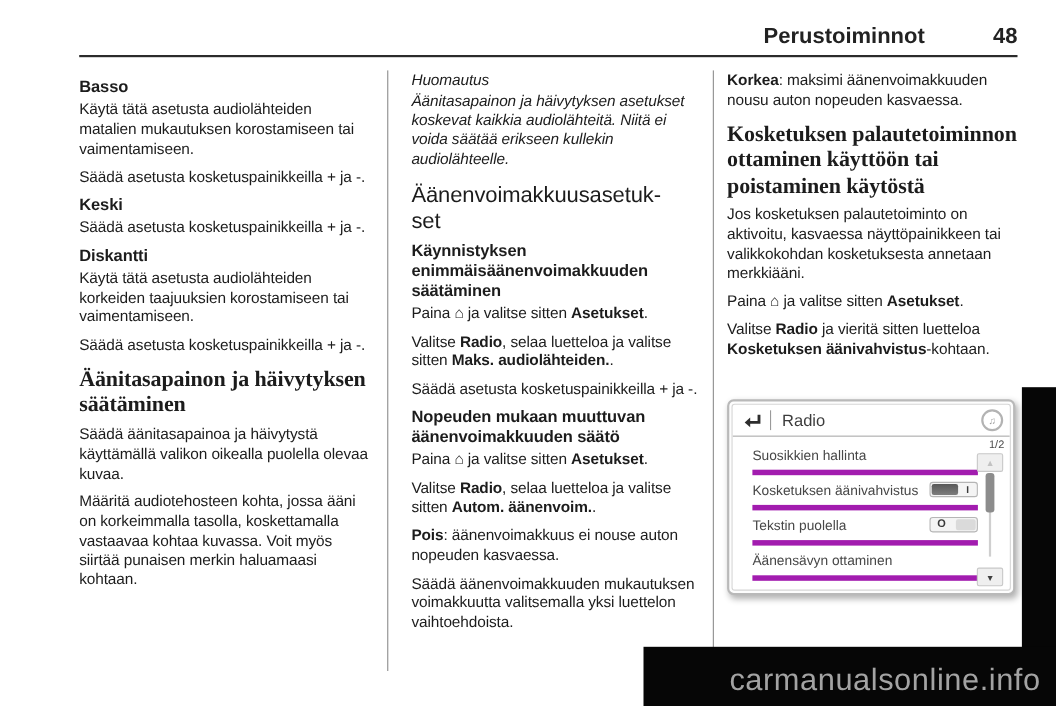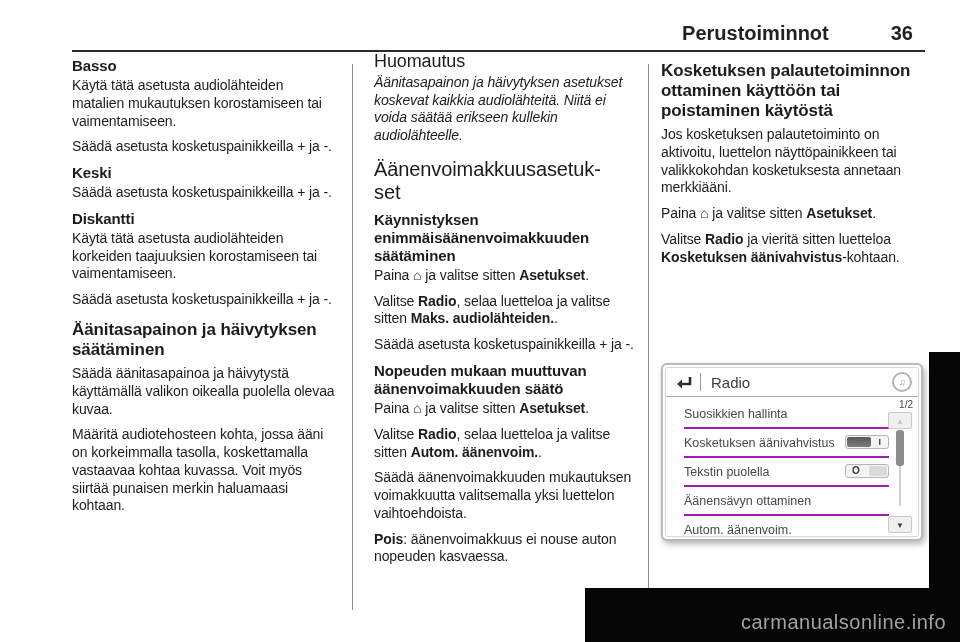--- a/index.html
+++ b/index.html
@@ -1,61 +1,61 @@
 <!DOCTYPE html>
 <html><head>
 <meta charset="utf-8">
 <style>
   html,body{margin:0;padding:0;}
   body{width:960px;height:642px;overflow:hidden;background:#fff;
        font-family:"Liberation Sans","DejaVu Sans",sans-serif;}
   .page{position:relative;width:960px;height:642px;background:#fff;}
 
   
-  .hdr{position:absolute;left:60px;top:22px;width:853px;display:flex;
+  .hdr{position:absolute;left:72px;top:22px;width:853px;display:flex;
        justify-content:flex-end;align-items:baseline;color:#222;}
   .hdr-title{font-size:20px;font-weight:bold;margin-right:62px;}
   .hdr-num{font-size:20px;font-weight:bold;}
   .rule{position:absolute;left:72px;top:50px;width:853px;height:2px;background:#2b2b2b;}
 
   
   .vdiv{position:absolute;top:64px;width:1px;height:546px;background:#8d8d8d;}
   .vdiv1{left:352px;}
   .vdiv2{left:648px;}
 
   
-  .cols{position:absolute;left:72px;top:50px;width:853px;display:flex;}
+  .cols{position:absolute;left:72px;top:64px;width:853px;display:flex;}
   .col{width:265px;color:#1c1c1c;}
   .c2{margin-left:38px;}
   .c3{margin-left:23px;}
   .blk{letter-spacing:-0.1px;}
   .p{font-size:14px;line-height:1.27;margin:0 0 8px 0;}
   .h3{font-size:15px;font-weight:bold;margin:7px 0 2px 0;line-height:1.2;}
-  .h2{font-size:17px;font-weight:bold;margin:11px 0 5px 0;line-height:1.18;}
+  .h2{font-size:20px;font-weight:bold;margin:11px 0 5px 0;line-height:1.18;font-family:Liberation Serif, serif;}
   .h1{font-size:20px;font-weight:normal;margin:13px 0 7px 0;line-height:1.15;
       max-width:245px;hyphens:manual;}
-  .note-h{font-size:18px;margin:0 0 1px 0;line-height:1.27;}
+  .note-h{font-size:14px;font-style:italic;margin:0 0 1px 0;line-height:1.27;}
   .note-p{font-size:14px;font-style:italic;line-height:1.27;margin:0 0 8px 0;}
 
   
   .card{position:absolute;left:661px;top:363px;width:262px;height:178px;
         border:2px solid #b9b9b9;border-radius:6px;background:#fdfdfd;padding:2px;
         box-shadow:2px 3px 6px rgba(0,0,0,0.30);box-sizing:border-box;}
   .card-inner{width:100%;height:100%;background:#fff;border:1px solid #d6d6d6;
         border-radius:3px;box-sizing:border-box;position:relative;overflow:hidden;}
   .chead{height:28px;border-bottom:1px solid #ababab;display:flex;align-items:center;position:relative;}
   .back{margin-left:8px;display:inline-flex;align-items:center;}
   .hsep{width:1px;height:18px;background:#9a9a9a;margin-left:8px;}
   .ctitle{font-size:15px;color:#3c3c3c;margin-left:10px;}
   .music{position:absolute;right:6px;top:4px;width:16px;height:16px;border:2px solid #b3b3b3;
         border-radius:50%;color:#9a9a9a;font-size:9px;line-height:16px;text-align:center;}
   .cbody{position:relative;height:141px;}
   .rows{position:absolute;left:18px;top:3px;width:205px;}
   .row{position:relative;height:27px;display:flex;align-items:center;
-       border-bottom:2px solid #a21caf;font-size:12.5px;color:#474747;}
+       border-bottom:5px solid #a21caf;font-size:12.5px;color:#474747;}
   .row.last{border-bottom:none;}
   .tog{position:absolute;right:0;top:6px;width:44px;height:14px;border:1px solid #b5b5b5;
        border-radius:3px;background:#f4f4f4;box-sizing:border-box;}
   .tog .knob{position:absolute;left:1px;top:1px;width:24px;height:10px;border-radius:2px;
        background:linear-gradient(#585858,#7d7d7d);}
   .tog .tlabel-on{position:absolute;right:7px;top:0;font-size:9px;font-weight:bold;color:#3a3a3a;line-height:12px;}
   .tog .tlabel-off{position:absolute;left:6px;top:0;font-size:10px;font-weight:bold;color:#3a3a3a;line-height:12px;}
   .tog .knob2{position:absolute;right:1px;top:1px;width:18px;height:10px;border-radius:2px;background:#dadada;}
   .scroll{position:absolute;right:5px;top:0;width:26px;height:140px;text-align:center;}
   .pgind{font-size:10px;color:#4a4a4a;margin:2px 0 2px 0;text-align:right;}
@@ -63,30 +63,30 @@
         border-radius:2px;font-size:8px;line-height:17px;box-sizing:border-box;}
   .sbtn.up{color:#c2c2c2;}
   .sbtn.down{color:#3f3f3f;position:absolute;bottom:4px;left:1px;}
   .track{position:relative;width:24px;height:76px;margin:1px auto 0 auto;}
   .track:before{content:"";position:absolute;left:11px;top:0;width:2px;height:100%;background:#cfcfcf;}
   .thumb{position:absolute;left:8px;top:0;width:8px;height:36px;background:#8c8c8c;border-radius:3px;}
 
   
   .black-right{position:absolute;left:929px;top:352px;width:31px;height:290px;background:#060606;}
   .black-bottom{position:absolute;left:585px;top:588px;width:375px;height:54px;background:#060606;}
-  .wm{position:absolute;right:14px;bottom:8px;color:#a3a3a3;font-size:20px;letter-spacing:0.5px;z-index:10;}
+  .wm{position:absolute;right:14px;bottom:8px;color:#a3a3a3;font-size:28px;letter-spacing:0.5px;z-index:10;}
 </style>
 </head>
 <body>
 
 <div class="page">
 
   <div class="hdr">
     <span class="hdr-title">Perustoiminnot</span>
-    <span class="hdr-num">36</span>
+    <span class="hdr-num">48</span>
   </div>
   <div class="rule"></div>
 
   <div class="vdiv vdiv1"></div>
   <div class="vdiv vdiv2"></div>
 
   <div class="cols">
     <div class="col">
         <div class="blk h3">Basso</div>
         <div class="blk p">Käytä tätä asetusta audiolähteiden matalien mukautuksen korostamiseen tai vaimentamiseen.</div>
@@ -104,26 +104,27 @@
         <div class="blk note-h">Huomautus</div>
         <div class="blk note-p">Äänitasapainon ja häivytyksen asetukset koskevat kaikkia audiolähteitä. Niitä ei voida säätää erikseen kullekin audiolähteelle.</div>
         <div class="blk h1">Äänenvoimakkuus­asetuk­set</div>
         <div class="blk h3">Käynnistyksen enimmäisäänenvoimakkuuden säätäminen</div>
         <div class="blk p">Paina ⌂ ja valitse sitten <b>Asetukset</b>.</div>
         <div class="blk p">Valitse <b>Radio</b>, selaa luetteloa ja valitse sitten <b>Maks. audiolähteiden.</b>.</div>
         <div class="blk p">Säädä asetusta kosketuspainikkeilla + ja -.</div>
         <div class="blk h3">Nopeuden mukaan muuttuvan äänenvoimakkuuden säätö</div>
         <div class="blk p">Paina ⌂ ja valitse sitten <b>Asetukset</b>.</div>
         <div class="blk p">Valitse <b>Radio</b>, selaa luetteloa ja valitse sitten <b>Autom. äänenvoim.</b>.</div>
+        <div class="blk p"><b>Pois</b>: äänenvoimakkuus ei nouse auton nopeuden kasvaessa.</div>
         <div class="blk p">Säädä äänenvoimakkuuden mukautuksen voimakkuutta valitsemalla yksi luettelon vaihtoehdoista.</div>
-        <div class="blk p"><b>Pois</b>: äänenvoimakkuus ei nouse auton nopeuden kasvaessa.</div>
       </div>
     <div class="col c3">
+        <div class="blk p"><b>Korkea</b>: maksimi äänenvoimakkuuden nousu auton nopeuden kasvaessa.</div>
         <div class="blk h2">Kosketuksen palautetoiminnon ottaminen käyttöön tai poistaminen käytöstä</div>
-        <div class="blk p">Jos kosketuksen palautetoiminto on aktivoitu, luettelon näyttöpainikkeen tai valikkokohdan kosketuksesta annetaan merkkiääni.</div>
+        <div class="blk p">Jos kosketuksen palautetoiminto on aktivoitu, kasvaessa näyttöpainikkeen tai valikkokohdan kosketuksesta annetaan merkkiääni.</div>
         <div class="blk p">Paina ⌂ ja valitse sitten <b>Asetukset</b>.</div>
         <div class="blk p">Valitse <b>Radio</b> ja vieritä sitten luetteloa <b>Kosketuksen äänivahvistus</b>-kohtaan.</div>
       </div>
   </div>
 
   <div class="card">
     <div class="card-inner">
       <div class="chead">
         <span class="back">
           <svg width="18" height="15" viewBox="0 0 18 15">

